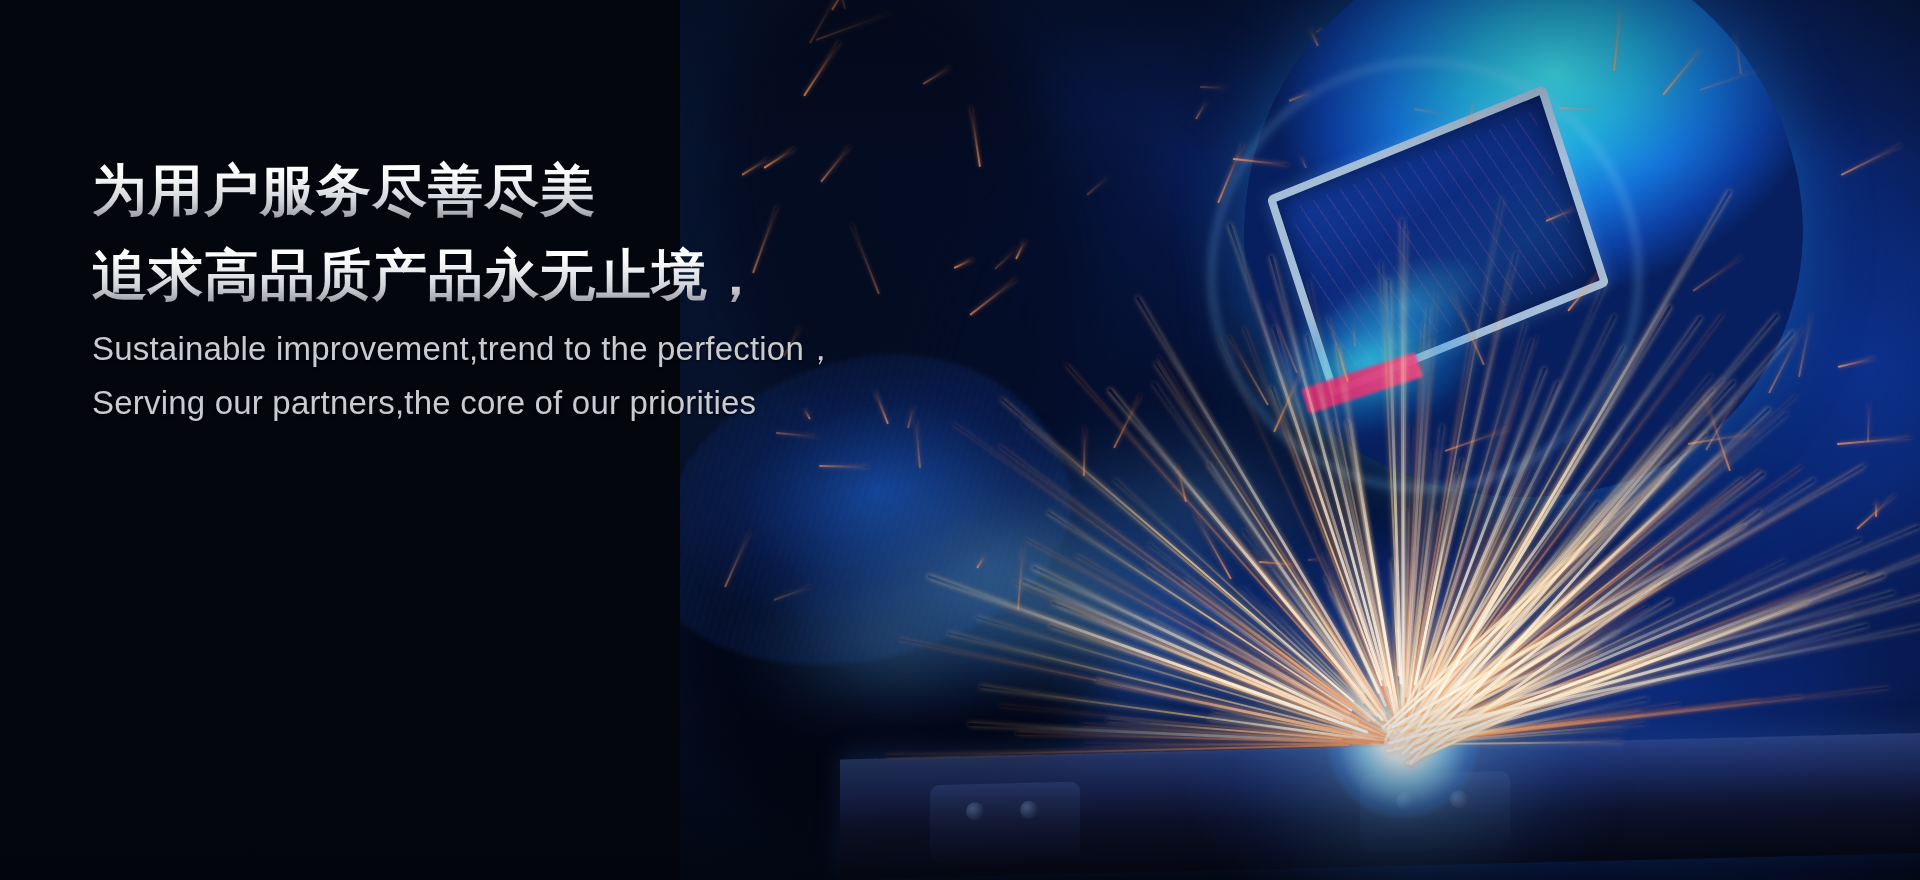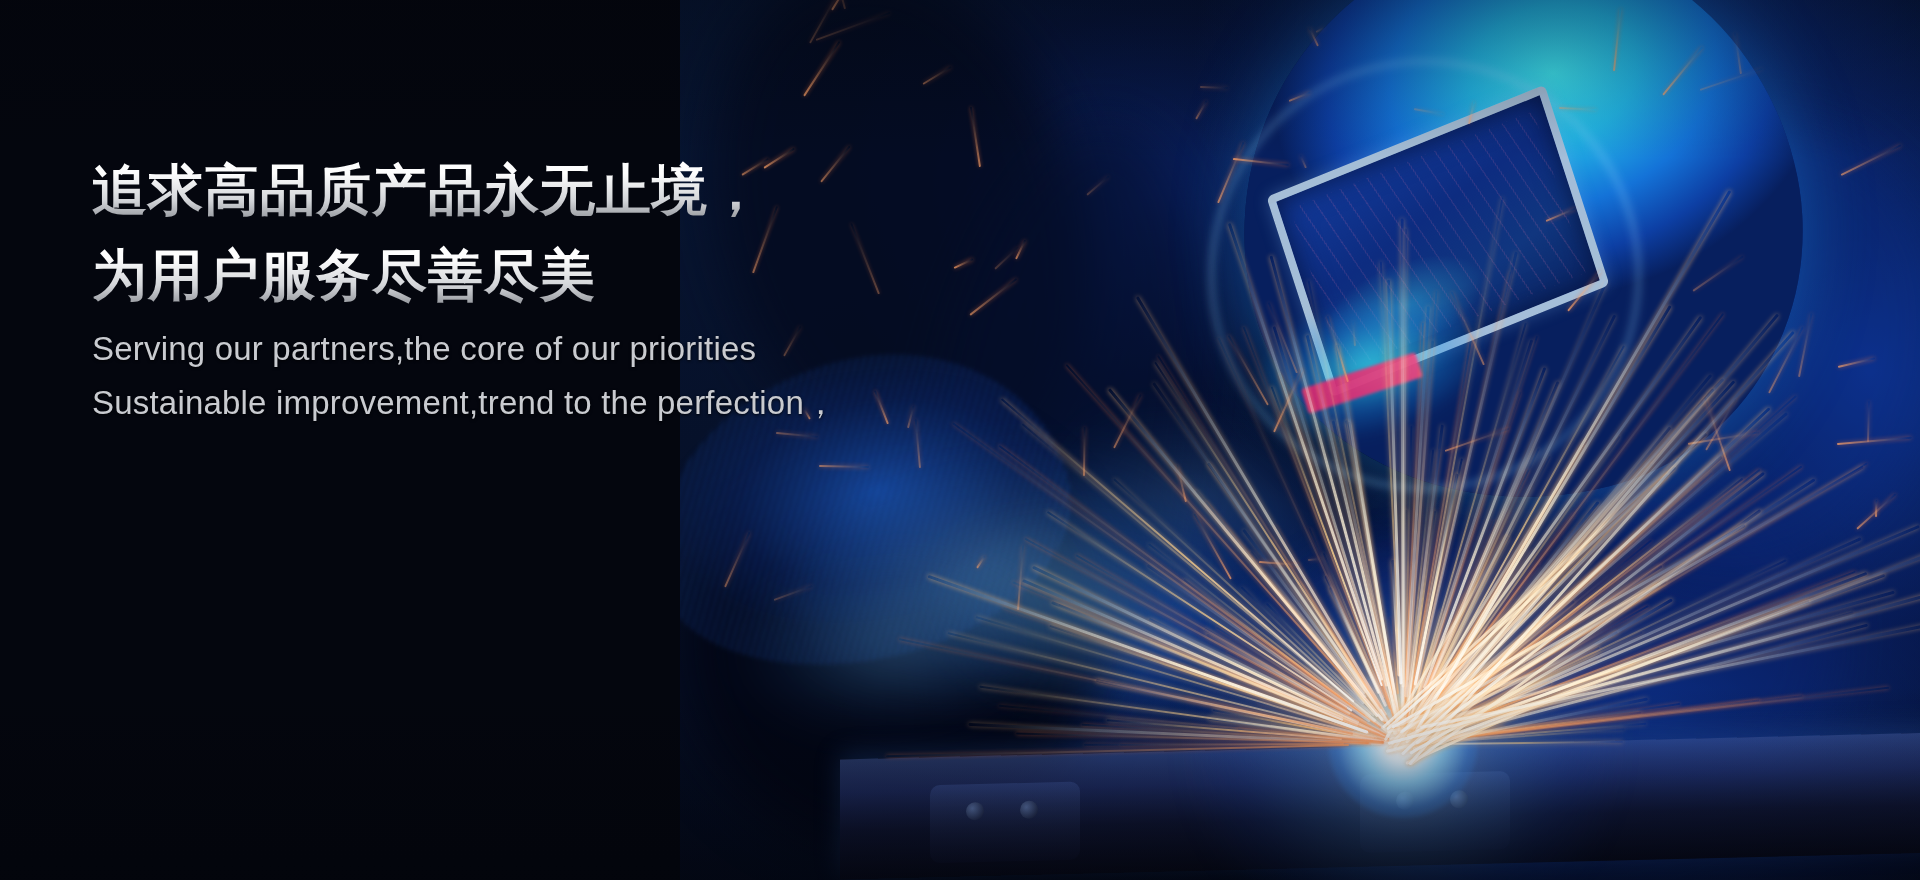--- a/index.html
+++ b/index.html
@@ -567,19 +567,19 @@
         <div class="spark hot" style="left: 729.705px; top: 752.409px; width: 304.313px; transform: rotate(-30.4162deg); opacity: 0.91;"></div>
         <div class="spark hot" style="left: 707.962px; top: 741.616px; width: 574.73px; transform: rotate(-15.3574deg); opacity: 0.85;"></div>
         <div class="spark hot" style="left: 739.943px; top: 725.636px; width: 520.809px; transform: rotate(-11.3782deg); opacity: 0.64;"></div>
       </div>
   </div>
 
   <div class="fade-left"></div>
   <div class="vignette"></div>
 
   <div class="copy">
+    <div class="headline">为用户服务尽善尽美</div>
     <div class="headline">追求高品质产品永无止境，</div>
-    <div class="headline">为用户服务尽善尽美</div>
+    <div class="subline">Sustainable improvement,trend to the perfection，</div>
     <div class="subline">Serving our partners,the core of our priorities</div>
-    <div class="subline">Sustainable improvement,trend to the perfection，</div>
   </div>
 
 </div>
 
 </body></html>

